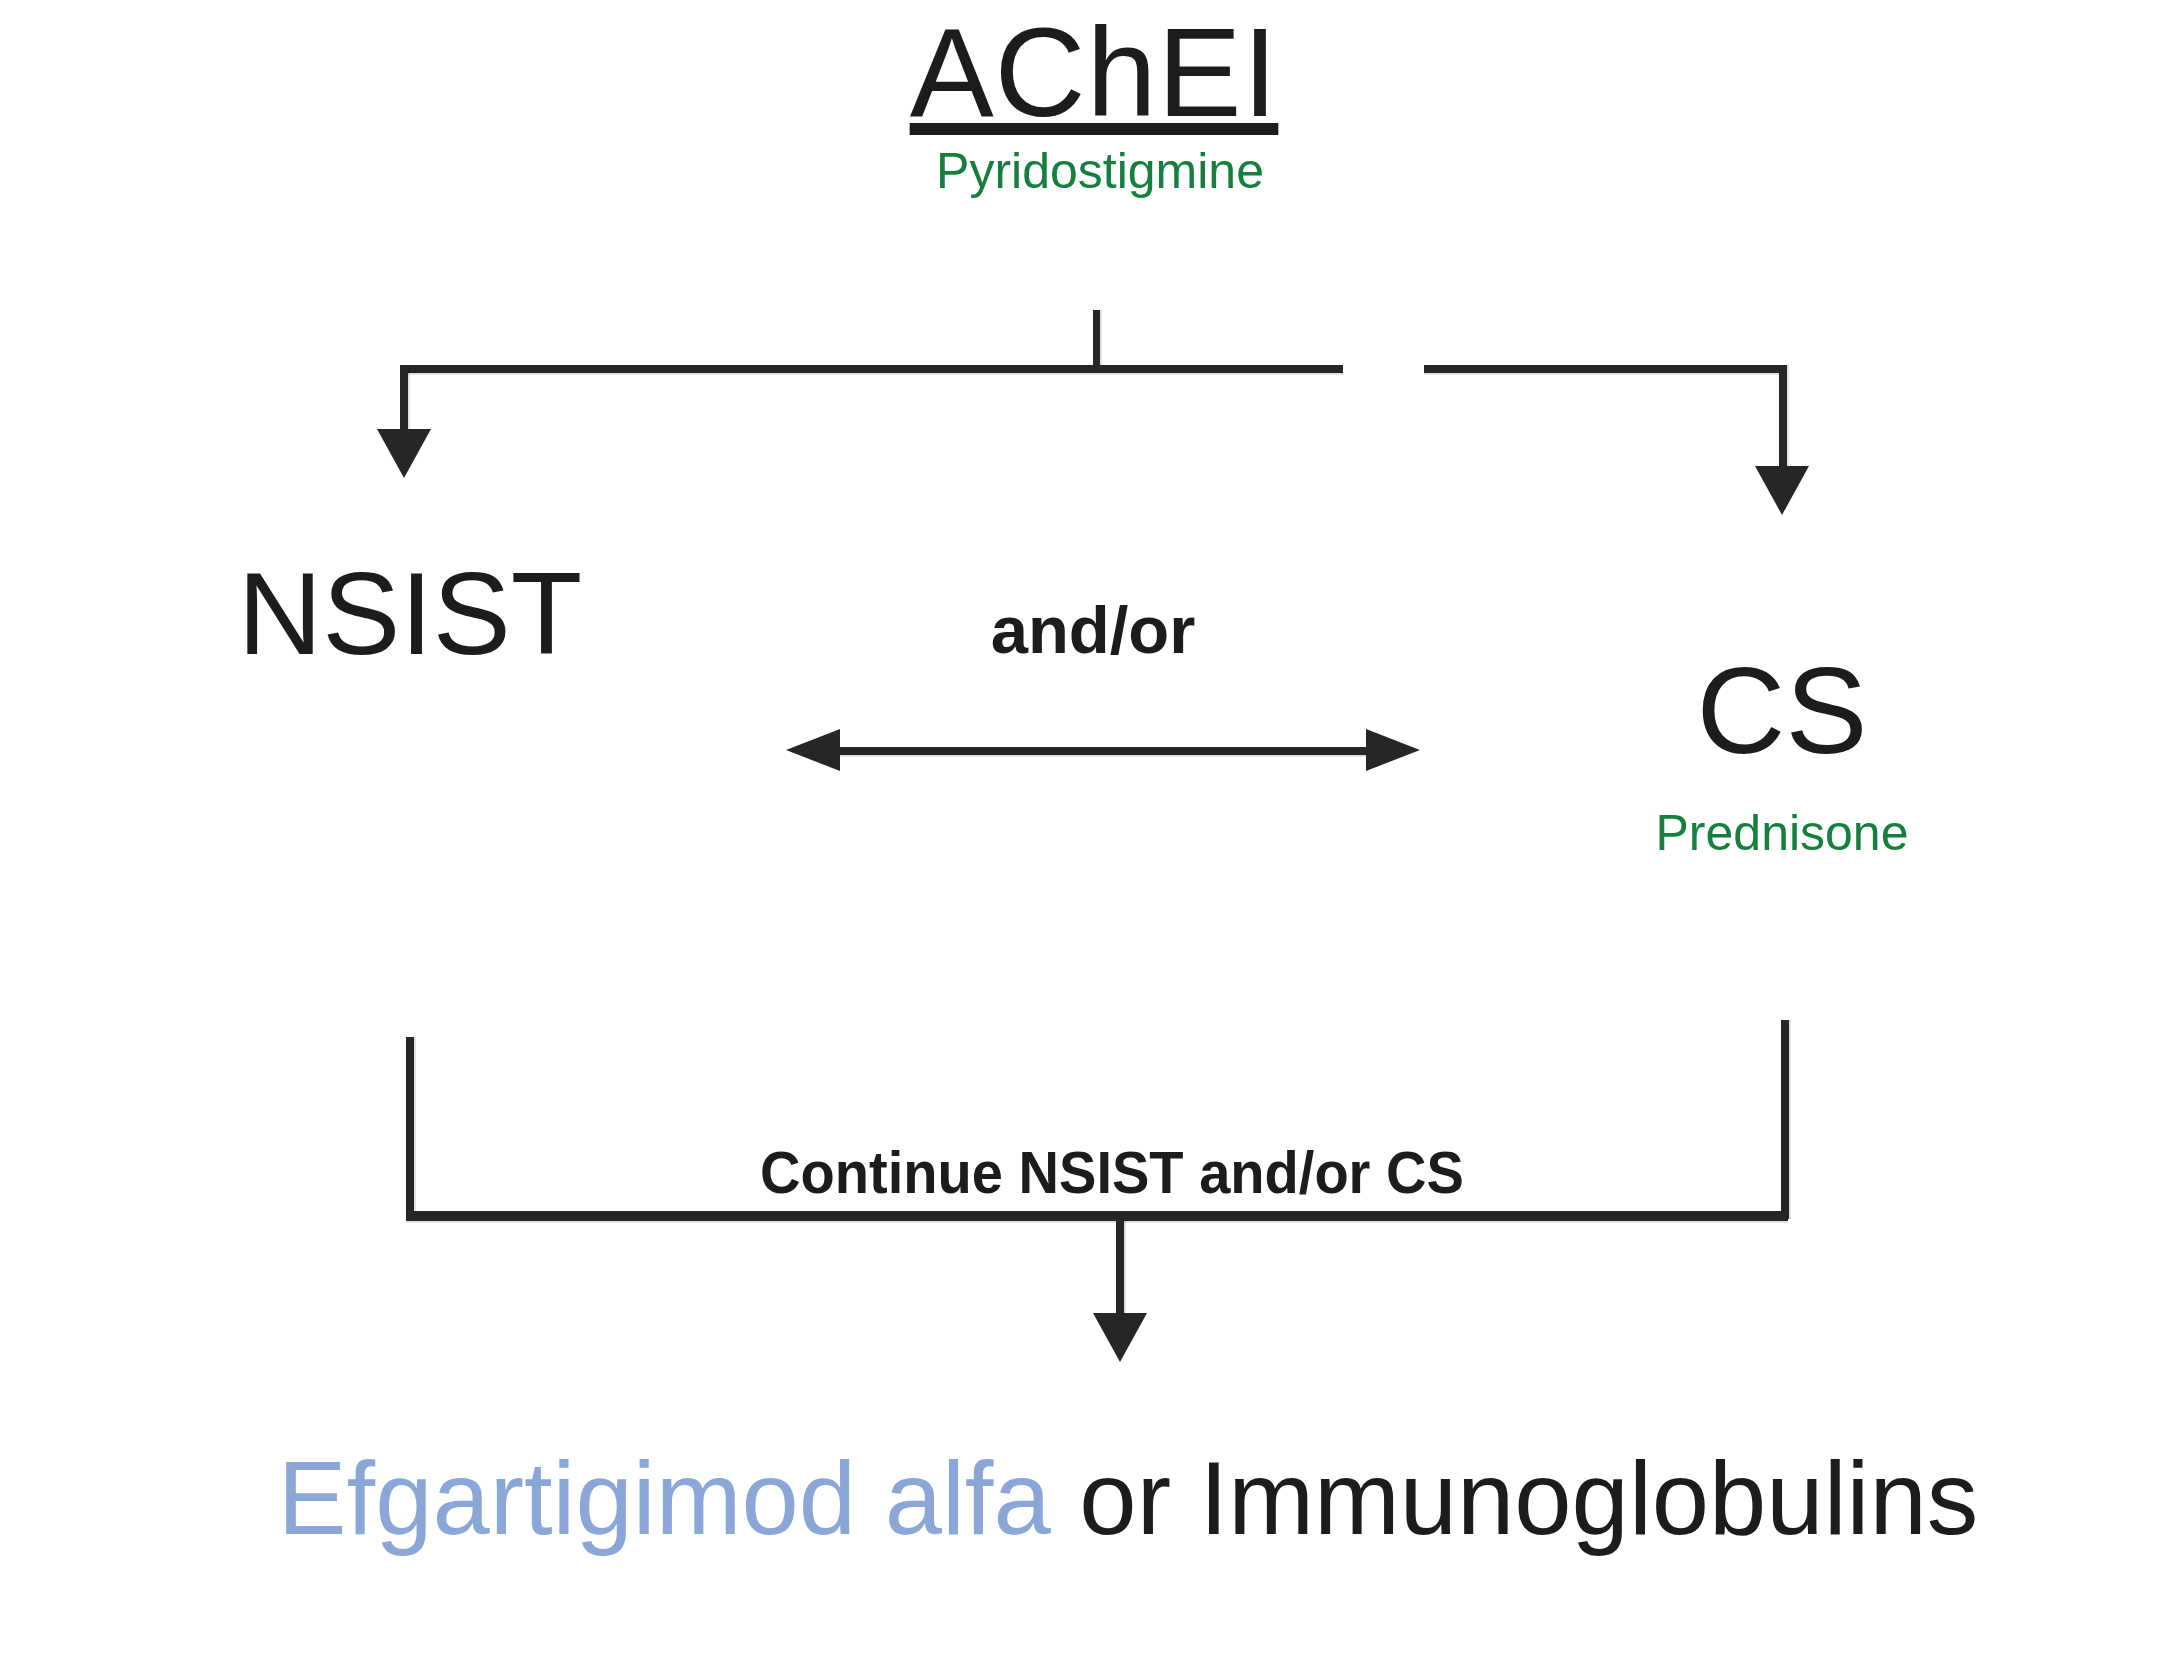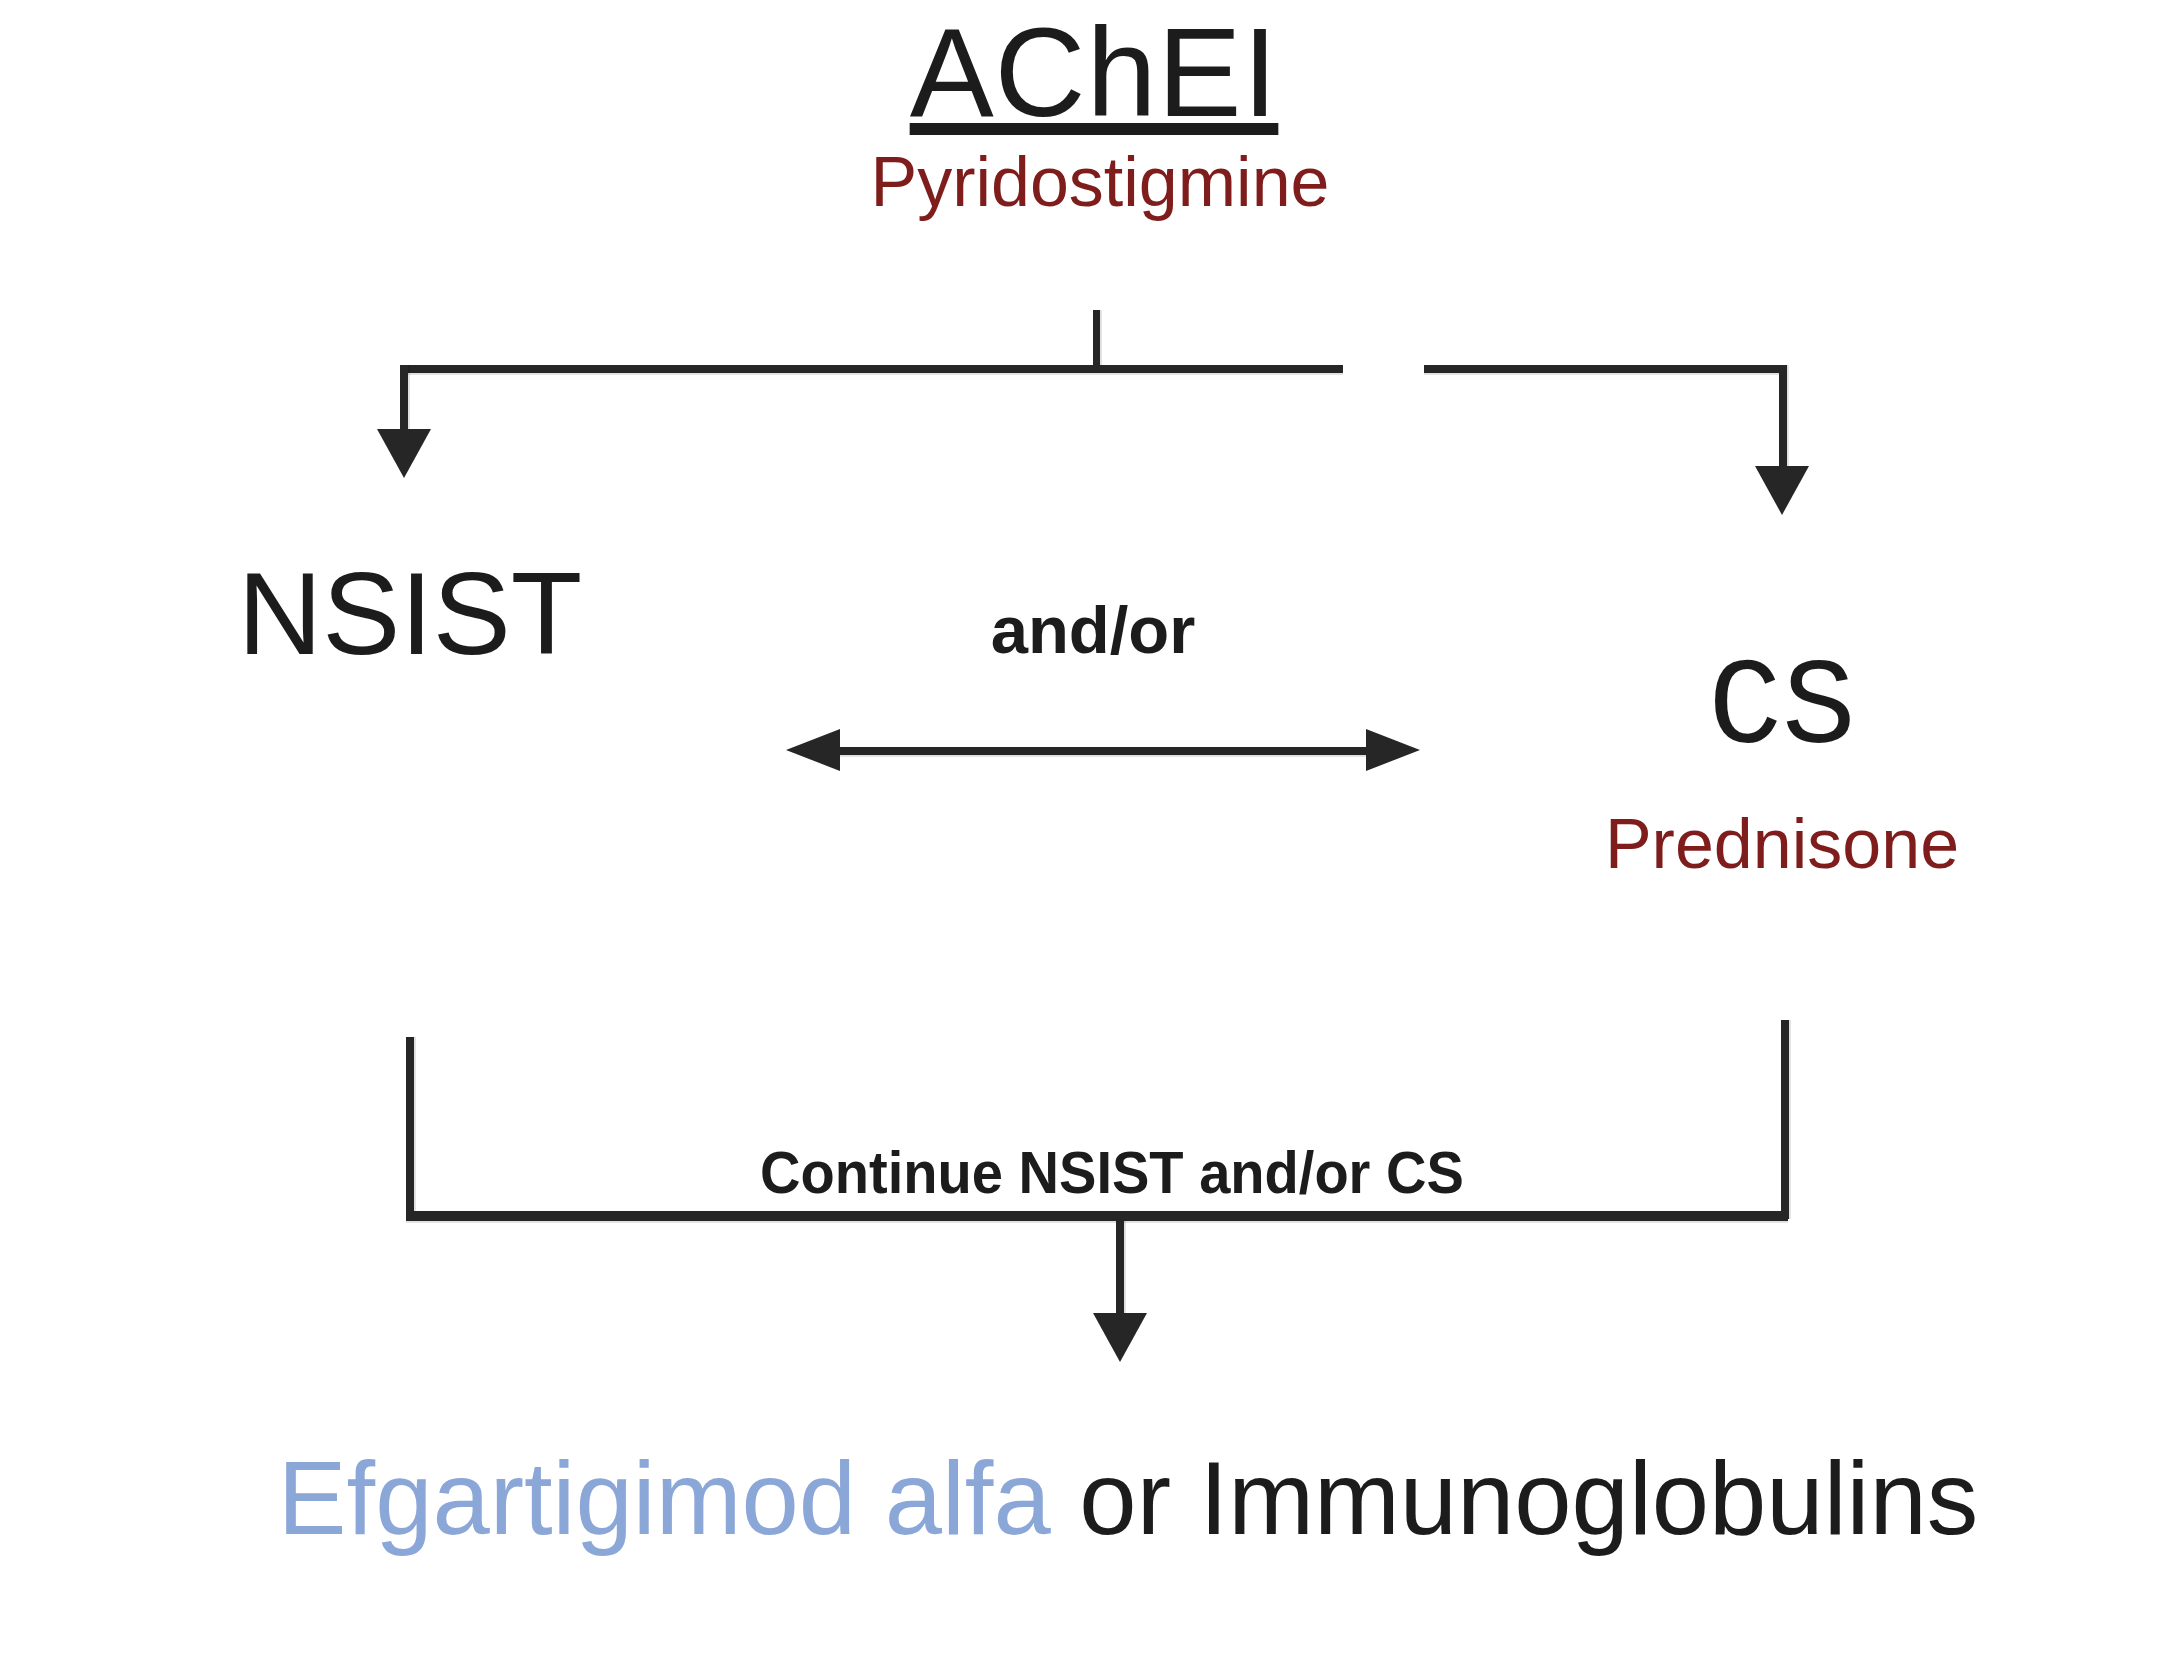--- a/index.html
+++ b/index.html
@@ -19,23 +19,23 @@
   }
   .txt{position:absolute;transform:translateX(-50%);white-space:nowrap;text-align:center;}
   .hline{position:absolute;background:var(--line);box-shadow:0 1.9px 0 rgba(0,0,0,0.12);}
   .vline{position:absolute;background:var(--line);box-shadow:1.9px 0 0 rgba(0,0,0,0.12);}
   .head{position:absolute;width:0;height:0;}
   .head-down{border-left:27px solid transparent;border-right:27px solid transparent;border-top:49px solid var(--line);}
   .head-left{border-top:21.4px solid transparent;border-bottom:21.4px solid transparent;border-right:54px solid var(--line);}
   .head-right{border-top:21.4px solid transparent;border-bottom:21.4px solid transparent;border-left:54px solid var(--line);}
 
   .title-big{font-size:126px;letter-spacing:0.9px;}
-  .subtitle{font-size:70px;color:#7f1d1d;}
+  .subtitle{font-size:50px;color:#15803d;}
   .node-title{font-size:117px;margin-top:28px;}
-  .cs-title{font-size:123px;font-family:Liberation Mono, monospace;}
+  .cs-title{font-size:123px;}
   .drug-list{font-size:68px;line-height:96px;color:#2e2e2e;}
   .andor{font-size:67px;font-weight:700;}
   .continue{font-size:59px;font-weight:700;transform:translateX(-50%) scaleX(0.95);}
   .addon{font-size:113px;}
   .bottom-line{font-size:103px;}
   .blue-text{color:var(--blue);}
 </style>
 </head>
 <body>
 

